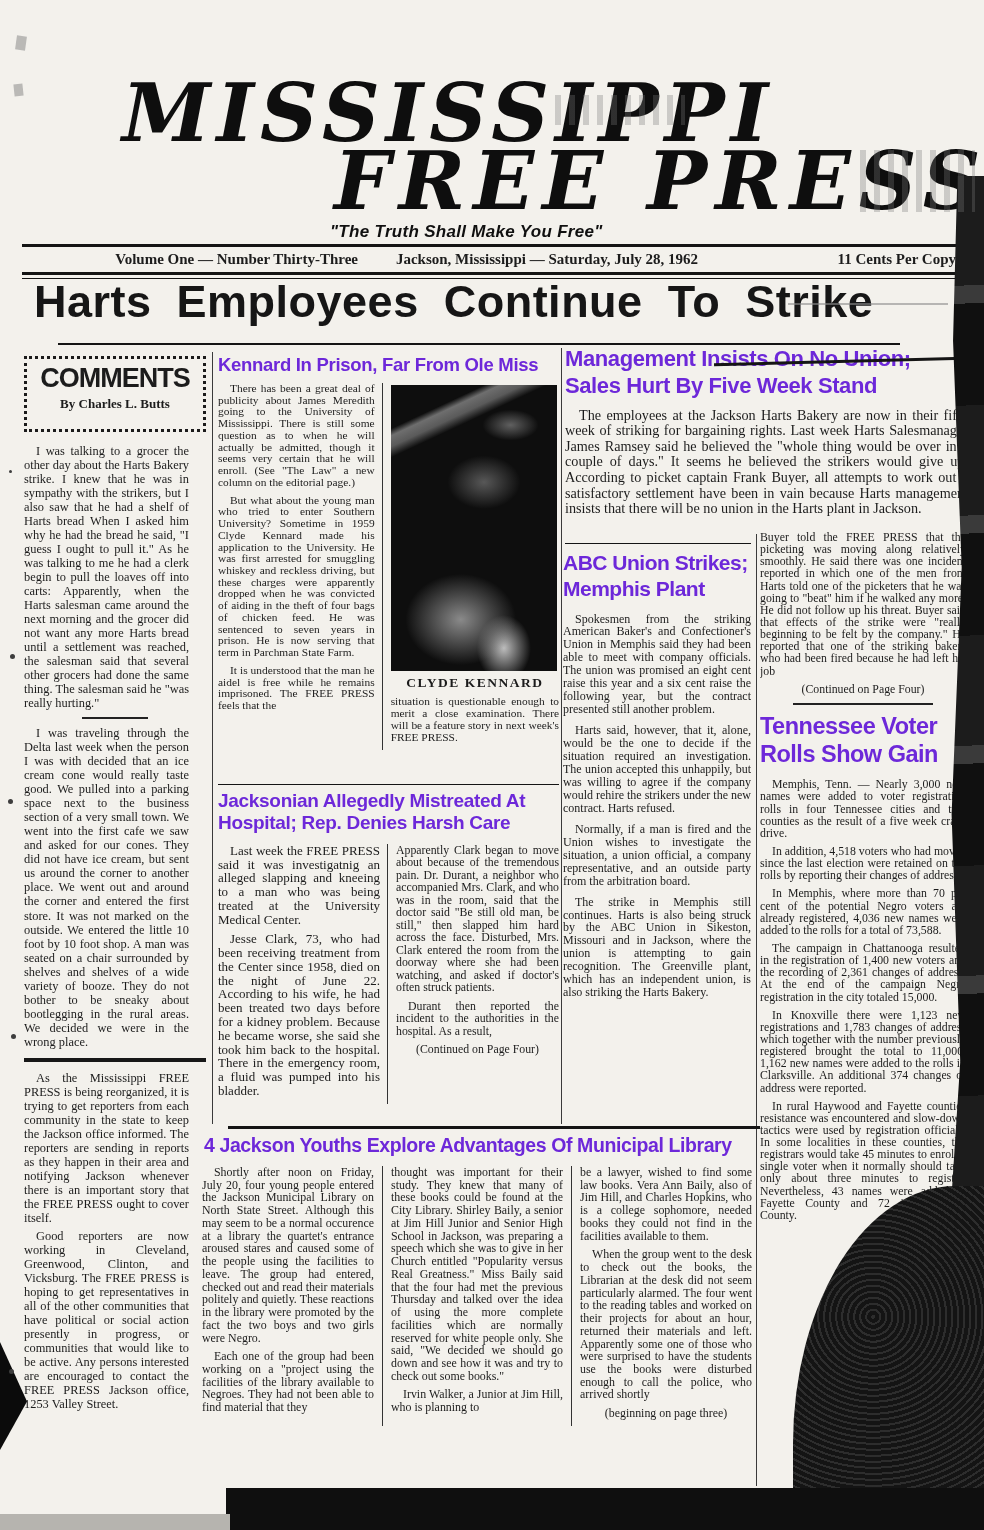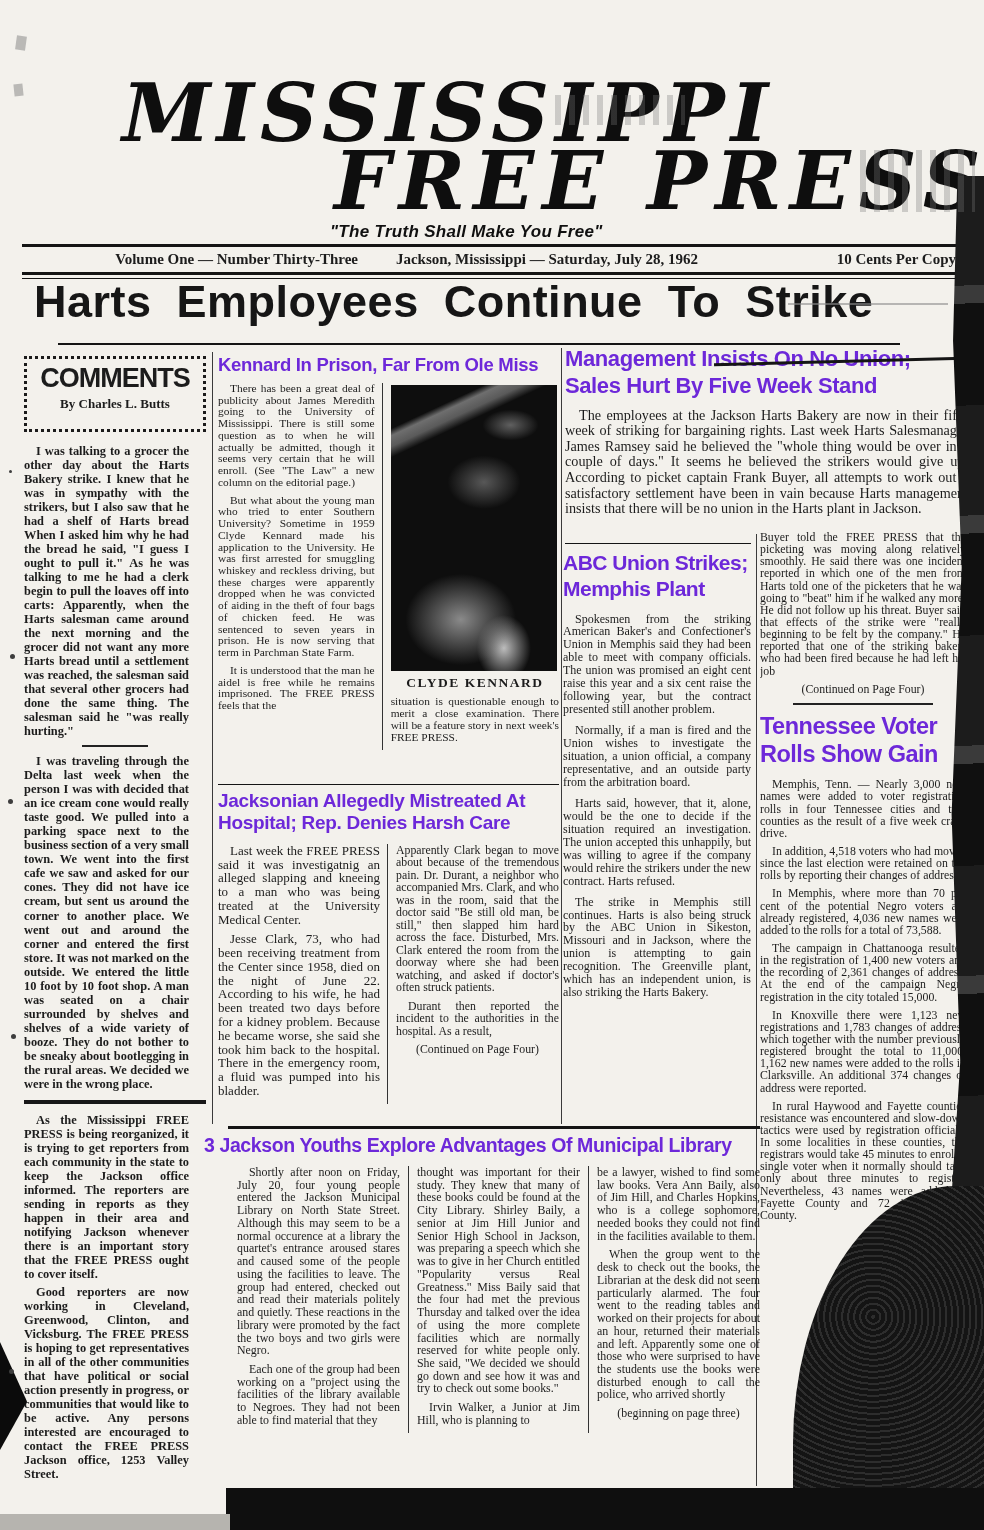--- a/index.html
+++ b/index.html
@@ -57,21 +57,21 @@
     border:3px dotted #1b1b1b; box-sizing:border-box; text-align:center;
     background:#f3f1ec;
   }
   .comments-title { font-family:"Liberation Sans", sans-serif; font-weight:bold;
     font-size:27px; letter-spacing:-1px; margin-top:4px; }
   .comments-byline { font-size:13px; font-weight:bold; margin-top:2px; }
   .comments-body {
     position:absolute; left:24px; top:444px; width:182px; height:1040px;
     font-size:12.4px; line-height:1.13; overflow:hidden;
   }
-  .comments-body p { margin:0 17px 4px 0;font-weight:bold; }
+  .comments-body p { margin:0 17px 4px 0; }
   
   .kennard { position:absolute; left:218px; top:354px; width:341px; height:429px; overflow:hidden; }
   .kennard-hl { font-size:18.5px; white-space:nowrap; margin-bottom:7px; }
   .kennard-cols { display:flex;justify-content:space-between; }
   .kennard-c1 { width:160px; padding-right:7px; font-size:11.4px; line-height:1.03; }
   .kennard-c2 { width:172px; padding-left:8px; border-left:1px solid #333; font-size:11.4px; line-height:1.05; }
   .photo {
     width:166px; height:286px; margin:2px 0 5px 0;
     background:
       linear-gradient(155deg, transparent 12%, #6e6e6e 14%, #5a5a5a 17%, transparent 20%),
@@ -89,21 +89,21 @@
   .jack-cols { display:flex; }
   .jack-c1 { width:162px; padding-right:7px; font-size:13px; line-height:1.06; }
   .jack-c2 { width:163px; padding-left:8px; border-left:1px solid #333; font-size:11.8px; line-height:1.06; }
   
   .library { position:absolute; left:202px; top:1126px; width:558px; height:358px; overflow:hidden; }
   .library-toprule { width:532px; height:3px; background:#141414; margin-left:26px; }
   .library-hl { font-size:19.5px; white-space:nowrap; margin:5px 0 9px 2px; letter-spacing:-0.4px; }
   .library-cols { display:flex; }
   .library-cols .lc { width:172px; font-size:11.9px; line-height:1.07; }
   .library-cols .lc + .lc { border-left:1px solid #333; padding-left:8px; }
-  .library-cols .lc1 { padding-right:8px;margin-left:35px; }
+  .library-cols .lc1 { padding-right:8px; }
   .library-cols .lc2 { padding-right:8px; }
   
   .management { position:absolute; left:565px; top:346px; width:403px; }
   .mgmt-hl { font-size:22px; line-height:1.22; letter-spacing:-0.4px; }
   .mgmt-hl .hl-line { position:relative; display:block; }
   .mgmt-hl .hl-line.strike::after {
     content:""; position:absolute; left:37%; right:1%; top:52%; height:3px;
     background:#151515; transform:rotate(-1.5deg);
   }
   .mgmt-intro { margin-top:8px; font-size:14.2px; line-height:1.1; text-align:justify; }
@@ -149,21 +149,21 @@
 <div class="page">
 
   <div class="mast-line1">MISSISSIPPI</div>
   <div class="mast-line2">FREE PRESS</div>
   <div class="tagline">"The Truth Shall Make You Free"</div>
 
   <div class="rule" style="left:22px; top:244px; width:946px; height:3px;"></div>
   <div class="dateline-row">
     <div class="dl-left">Volume One — Number Thirty-Three</div>
     <div class="dl-center">Jackson, Mississippi — Saturday, July 28, 1962</div>
-    <div class="dl-right">10 Cents Per Copy</div>
+    <div class="dl-right">11 Cents Per Copy</div>
   </div>
   <div class="rule" style="left:22px; top:272px; width:946px; height:3px;"></div>
   <div class="rule" style="left:22px; top:278px; width:946px; height:1px;"></div>
 
   <div class="main-headline">Harts Employees Continue To Strike</div>
   <div class="scribble" style="left:788px; top:303px; width:160px;"></div>
   <div class="rule" style="left:58px; top:343px; width:842px; height:2px;"></div>
 
   <div class="vrule" style="left:212px; top:352px; height:772px;"></div>
   <div class="vrule" style="left:561px; top:348px; height:776px;"></div>
@@ -209,21 +209,21 @@
       <div class="jack-c2 bodycopy">
         <p class="noindent">Apparently Clark began to move about because of the tremendous pain. Dr. Durant, a neighbor who accompanied Mrs. Clark, and who was in the room, said that the doctor said "Be still old man, be still," then slapped him hard across the face. Disturbed, Mrs. Clark entered the room from the doorway where she had been watching, and asked if doctor's often struck patients.</p>
         <p>Durant then reported the incident to the authorities in the hospital. As a result,</p>
         <p class="continued">(Continued on Page Four)</p>
       </div>
     </div>
   </div>
 
   <div class="library">
     <div class="library-toprule"></div>
-    <div class="headline-sans library-hl">3 Jackson Youths Explore Advantages Of Municipal Library</div>
+    <div class="headline-sans library-hl">4 Jackson Youths Explore Advantages Of Municipal Library</div>
     <div class="library-cols">
       <div class="lc lc1 bodycopy">
         <p>Shortly after noon on Friday, July 20, four young people entered the Jackson Municipal Library on North State Street. Although this may seem to be a normal occurence at a library the quartet's entrance aroused stares and caused some of the people using the facilities to leave. The group had entered, checked out and read their materials politely and quietly. These reactions in the library were promoted by the fact the two boys and two girls were Negro.</p>
         <p>Each one of the group had been working on a "project using the facilities of the library available to Negroes. They had not been able to find material that they</p>
       </div>
       <div class="lc lc2 bodycopy">
         <p class="noindent">thought was important for their study. They knew that many of these books could be found at the City Library. Shirley Baily, a senior at Jim Hill Junior and Senior High School in Jackson, was preparing a speech which she was to give in her Church entitled "Popularity versus Real Greatness." Miss Baily said that the four had met the previous Thursday and talked over the idea of using the more complete facilities which are normally reserved for white people only. She said, "We decided we should go down and see how it was and try to check out some books."</p>
         <p>Irvin Walker, a Junior at Jim Hill, who is planning to</p>
       </div>
       <div class="lc bodycopy">
@@ -245,22 +245,22 @@
   </div>
   <div class="rule" style="left:565px; top:543px; width:186px; height:1px;"></div>
 
   <div class="abc">
     <div class="headline-sans abc-hl">
       <span style="display:block;">ABC Union Strikes;</span>
       <span style="display:block;">Memphis Plant</span>
     </div>
     <div class="bodycopy">
       <p>Spokesmen from the striking American Baker's and Confectioner's Union in Memphis said they had been able to meet with company officials. The union was promised an eight cent raise this year and a six cent raise the following year, but the contract presented still another problem.</p>
+      <p>Harts said, however, that it, alone, would be the one to decide if the situation required an investigation. The union accepted this unhappily, but was willing to agree if the company would rehire the strikers under the new contract. Harts refused.</p>
       <p>Normally, if a man is fired and the Union wishes to investigate the situation, a union official, a company representative, and an outside party from the arbitration board.</p>
-      <p>Harts said, however, that it, alone, would be the one to decide if the situation required an investigation. The union accepted this unhappily, but was willing to agree if the company would rehire the strikers under the new contract. Harts refused.</p>
       <p>The strike in Memphis still continues. Harts is also being struck by the ABC Union in Sikeston, Missouri and in Jackson, where the union is attempting to gain recognition. The Greenville plant, which has an independent union, is also striking the Harts Bakery.</p>
     </div>
   </div>
 
   <div class="rightcol">
     <div class="bodycopy">
       <p class="noindent">Buyer told the FREE PRESS that the picketing was moving along relatively smoothly. He said there was one incident reported in which one of the men from Harts told one of the picketers that he was going to "beat" him if he walked any more. He did not follow up his threat. Buyer said that effects of the strike were "really beginning to be felt by the company." He reported that one of the striking bakers who had been fired because he had left his job</p>
       <p class="continued">(Continued on Page Four)</p>
     </div>
     <div class="sep-thin"></div>

